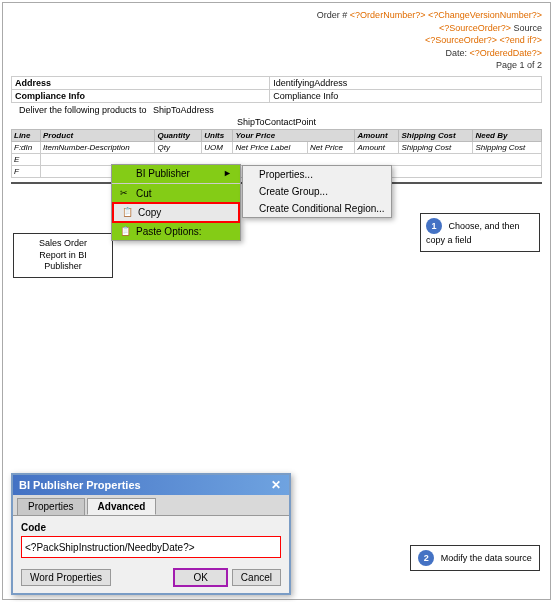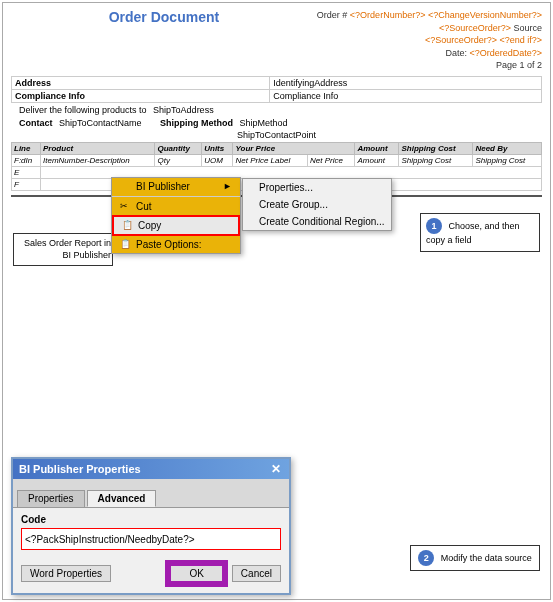--- a/index.html
+++ b/index.html
@@ -82,21 +82,21 @@
     }
 
     
     .context-menu-container {
       position: absolute;
       top: 220px;
       left: 110px;
       z-index: 10;
     }
     .context-menu {
-      background: #eab308;
+      background: #84cc16;
       border: 1px solid #999;
       box-shadow: 2px 2px 5px rgba(0,0,0,0.3);
       width: 130px;
       font-size: 10px;
     }
     .context-menu-item {
       padding: 3px 8px;
       cursor: pointer;
       display: flex;
       align-items: center;
@@ -134,24 +134,24 @@
     }
 
     
     .callout-top-left {
       position: absolute;
       top: 230px;
       left: 10px;
       width: 100px;
       background: #fff;
       border: 1px solid #333;
-      padding: 4px 1px;
+      padding: 4px 13px;
       font-size: 9px;
       line-height: 1.3;
-      text-align: right;
+      text-align: center;
     }
     .callout-top-right {
       position: absolute;
       top: 210px;
       right: 10px;
       width: 120px;
       background: #fff;
       border: 1px solid #333;
       padding: 4px 5px;
       font-size: 9px;
@@ -187,21 +187,21 @@
       font-weight: bold;
       color: white;
       background: none;
       border: none;
       padding: 0 2px;
     }
     .dialog-tabs {
       display: flex;
       background: #d9d9d9;
       border-bottom: 1px solid #999;
-      padding: 11px 4px 0 4px;
+      padding: 3px 4px 0 4px;
       gap: 2px;
     }
     .dialog-tab {
       padding: 2px 10px;
       font-size: 10px;
       cursor: pointer;
       background: #c8c8c8;
       border: 1px solid #999;
       border-bottom: none;
     }
@@ -234,21 +234,21 @@
     }
     .dialog-btn-word {
       background: #e0e0e0;
       border: 1px solid #999;
       padding: 2px 8px;
       font-size: 10px;
       cursor: pointer;
     }
     .dialog-btn-ok {
       background: #e0e0e0;
-      border: 6px solid #a21caf;
+      border: 2px solid #a21caf;
       padding: 2px 18px;
       font-size: 10px;
       cursor: pointer;
       margin-left: auto;
     }
     .dialog-btn-cancel {
       background: #e0e0e0;
       border: 1px solid #999;
       padding: 2px 8px;
       font-size: 10px;
@@ -304,47 +304,40 @@
       <span style="color:#e06c00">&lt;?OrderNumber?&gt;</span>
       <span style="color:#e06c00">&lt;?ChangeVersionNumber?&gt;</span><br>
       <span style="color:#e06c00">&lt;?SourceOrder?&gt;</span>
       <span style="color:#333"> Source</span><br>
       <span style="color:#e06c00">&lt;?SourceOrder?&gt;</span>
       <span style="color:#e06c00">&lt;?end if?&gt;</span><br>
       <span style="color:#333">Date: </span>
       <span style="color:#e06c00">&lt;?OrderedDate?&gt;</span><br>
       <span style="color:#333">Page 1 of 2</span>
     </div>
-    <div class="doc-title">Order Document</div>
   </div>
 
   <div class="doc-area">
     <table class="doc-table">
       <tbody>
       <tr>
         <td class="section-label">Address</td>
         <td colspan="5">IdentifyingAddress</td>
       </tr>
       <tr>
         <td class="section-label">Compliance Info</td>
         <td colspan="5">Compliance Info</td>
       </tr>
     </tbody>
       </table>
   </div>
 
   <div class="ship-row clearfix" style="margin: 1px 8px; font-size:9px;">
     <span>Deliver the following products to</span>
     <span style="margin-left:4px;">ShipToAddress</span>
-  </div>
-  <div class="ship-row" style="margin: 1px 8px; font-size:9px;">
-    <span class="section-label">Contact</span>
-    <span style="margin-left:4px;">ShipToContactName</span>
-    <span class="section-label" style="margin-left:16px;">Shipping Method</span>
-    <span style="margin-left:4px;">ShipMethod</span>
   </div>
   <div style="margin: 0 8px; font-size:9px;text-align:center;">
     <span>ShipToContactPoint</span>
   </div>
 
   <div class="doc-area" style="margin-top:2px; position:relative;">
     <table class="line-table">
       <thead>
         <tr>
           <th>Line</th>

